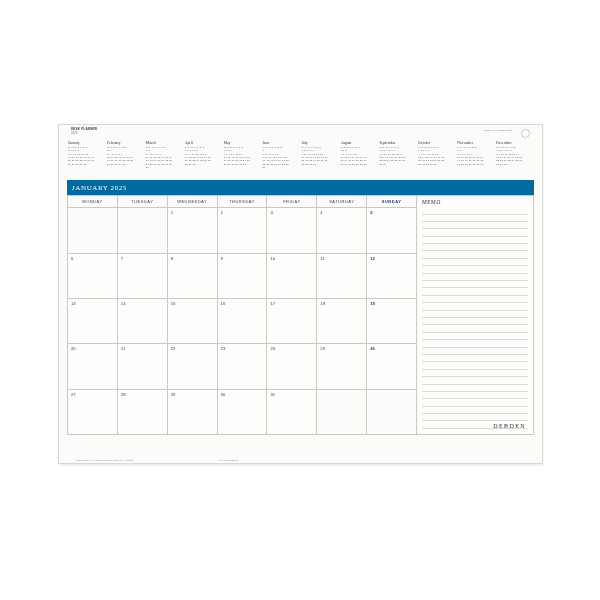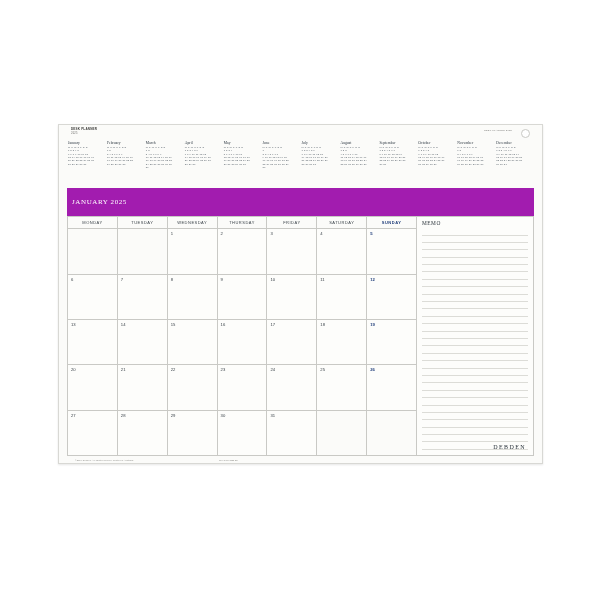--- a/index.html
+++ b/index.html
@@ -93,23 +93,23 @@
     font-size: 2.4px;
     color: #555f68;
     line-height: 1.55;
     letter-spacing: 0.18px;
     white-space: nowrap;
   }
   .mini-weeks div { height: 3.3px; }
   
   .month-bar {
     position: relative;
-    margin: 16px 8px 0 8px;
-    height: 28px;
-    background: #a21caf;
+    margin: 8px 8px 0 8px;
+    height: 15px;
+    background: #0369a1;
     color: #ffffff;
     display: flex;
     align-items: center;
   }
   .month-bar .title {
     font-family: "Liberation Serif", serif;
     font-size: 7px;
     letter-spacing: 0.6px;
     margin-left: 5px;
   }

